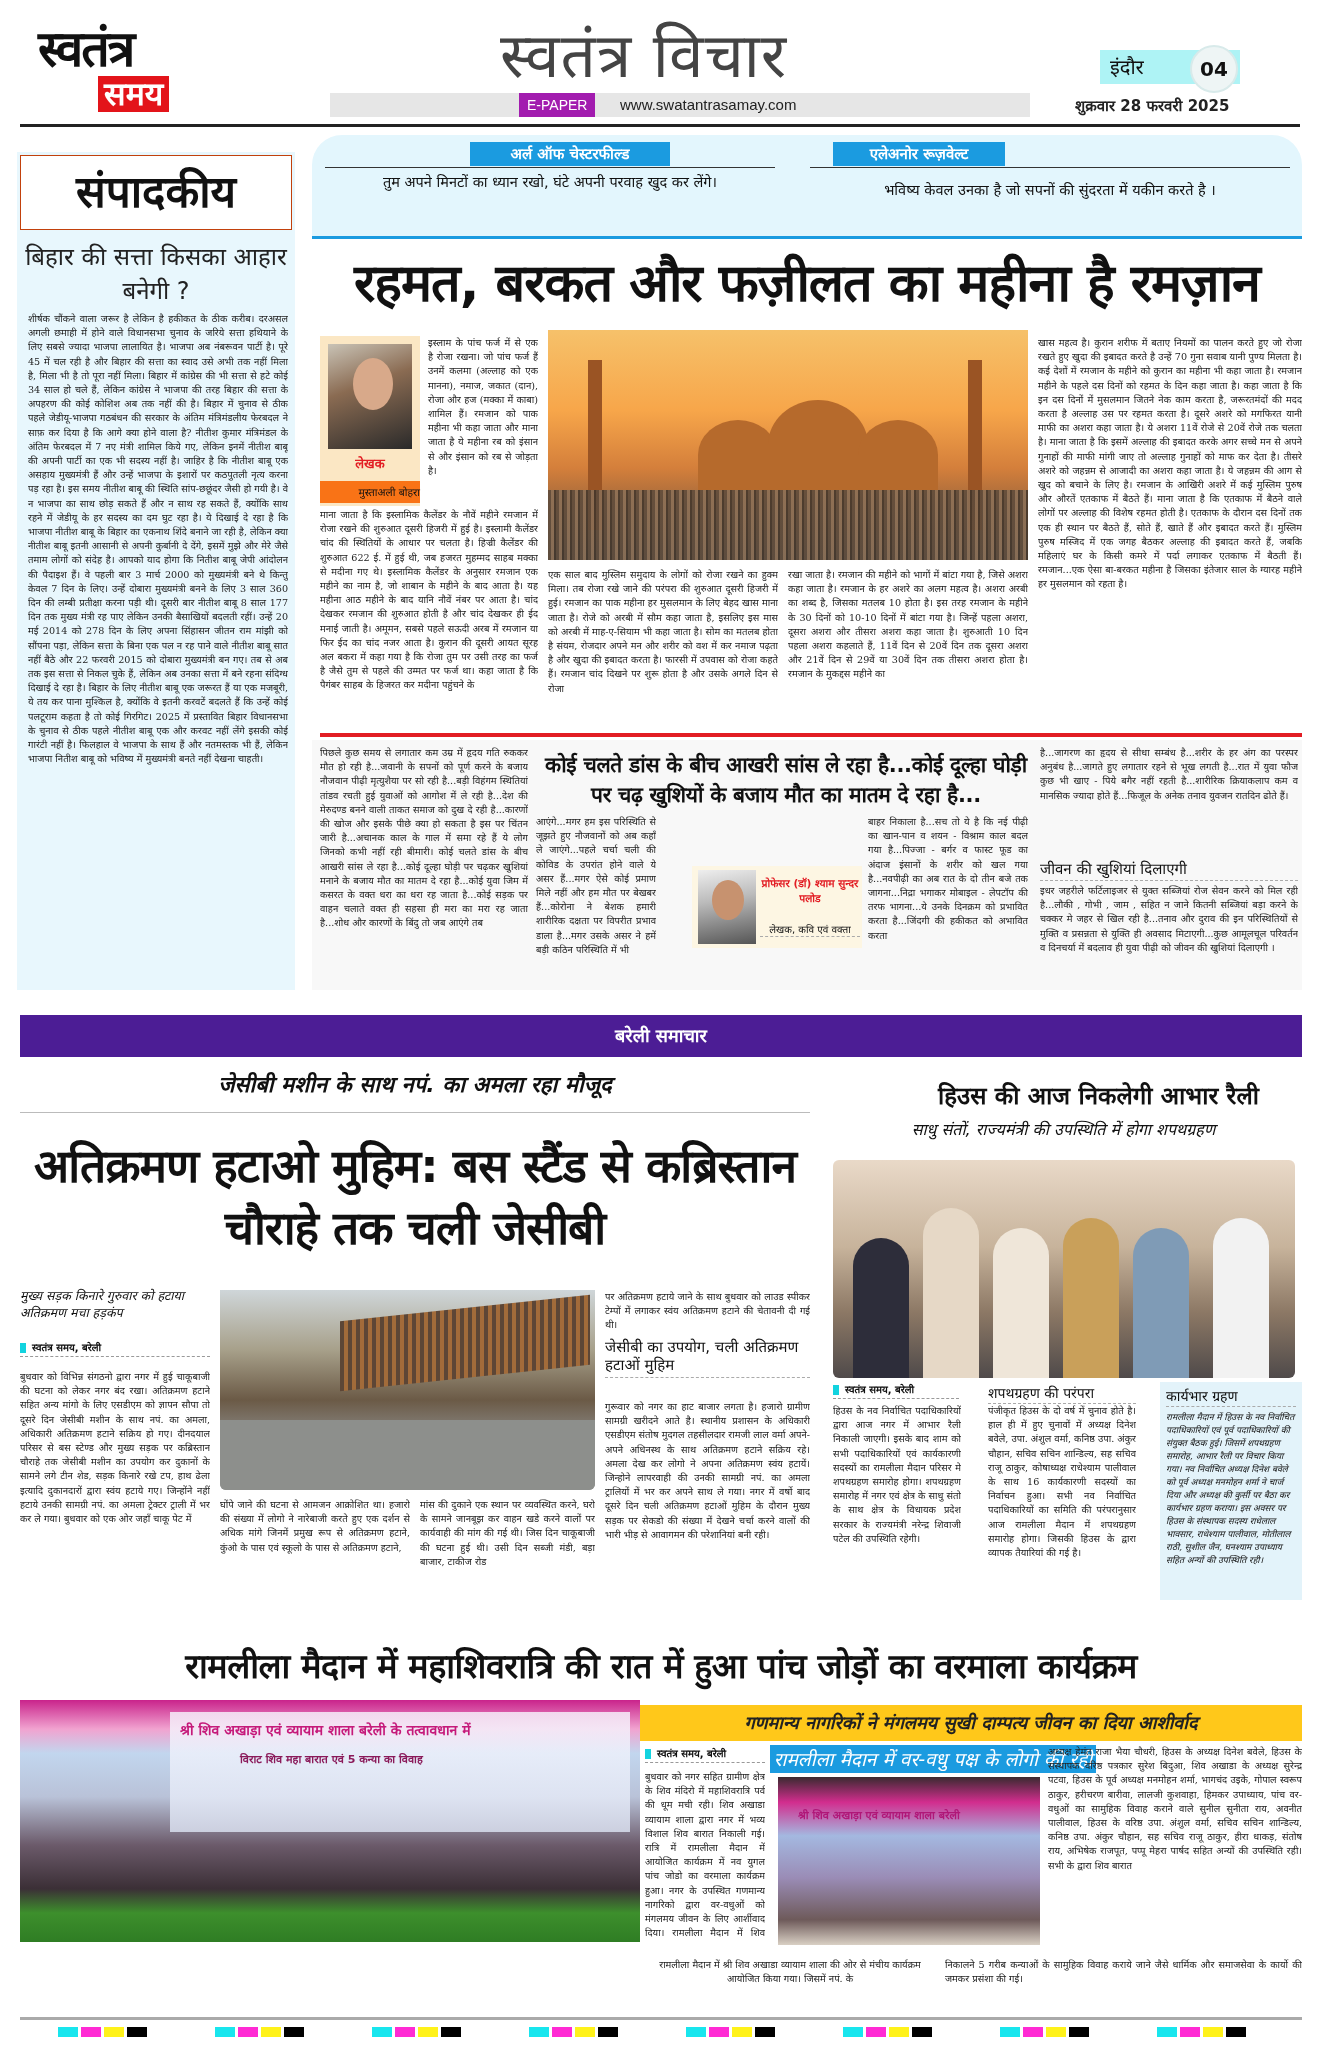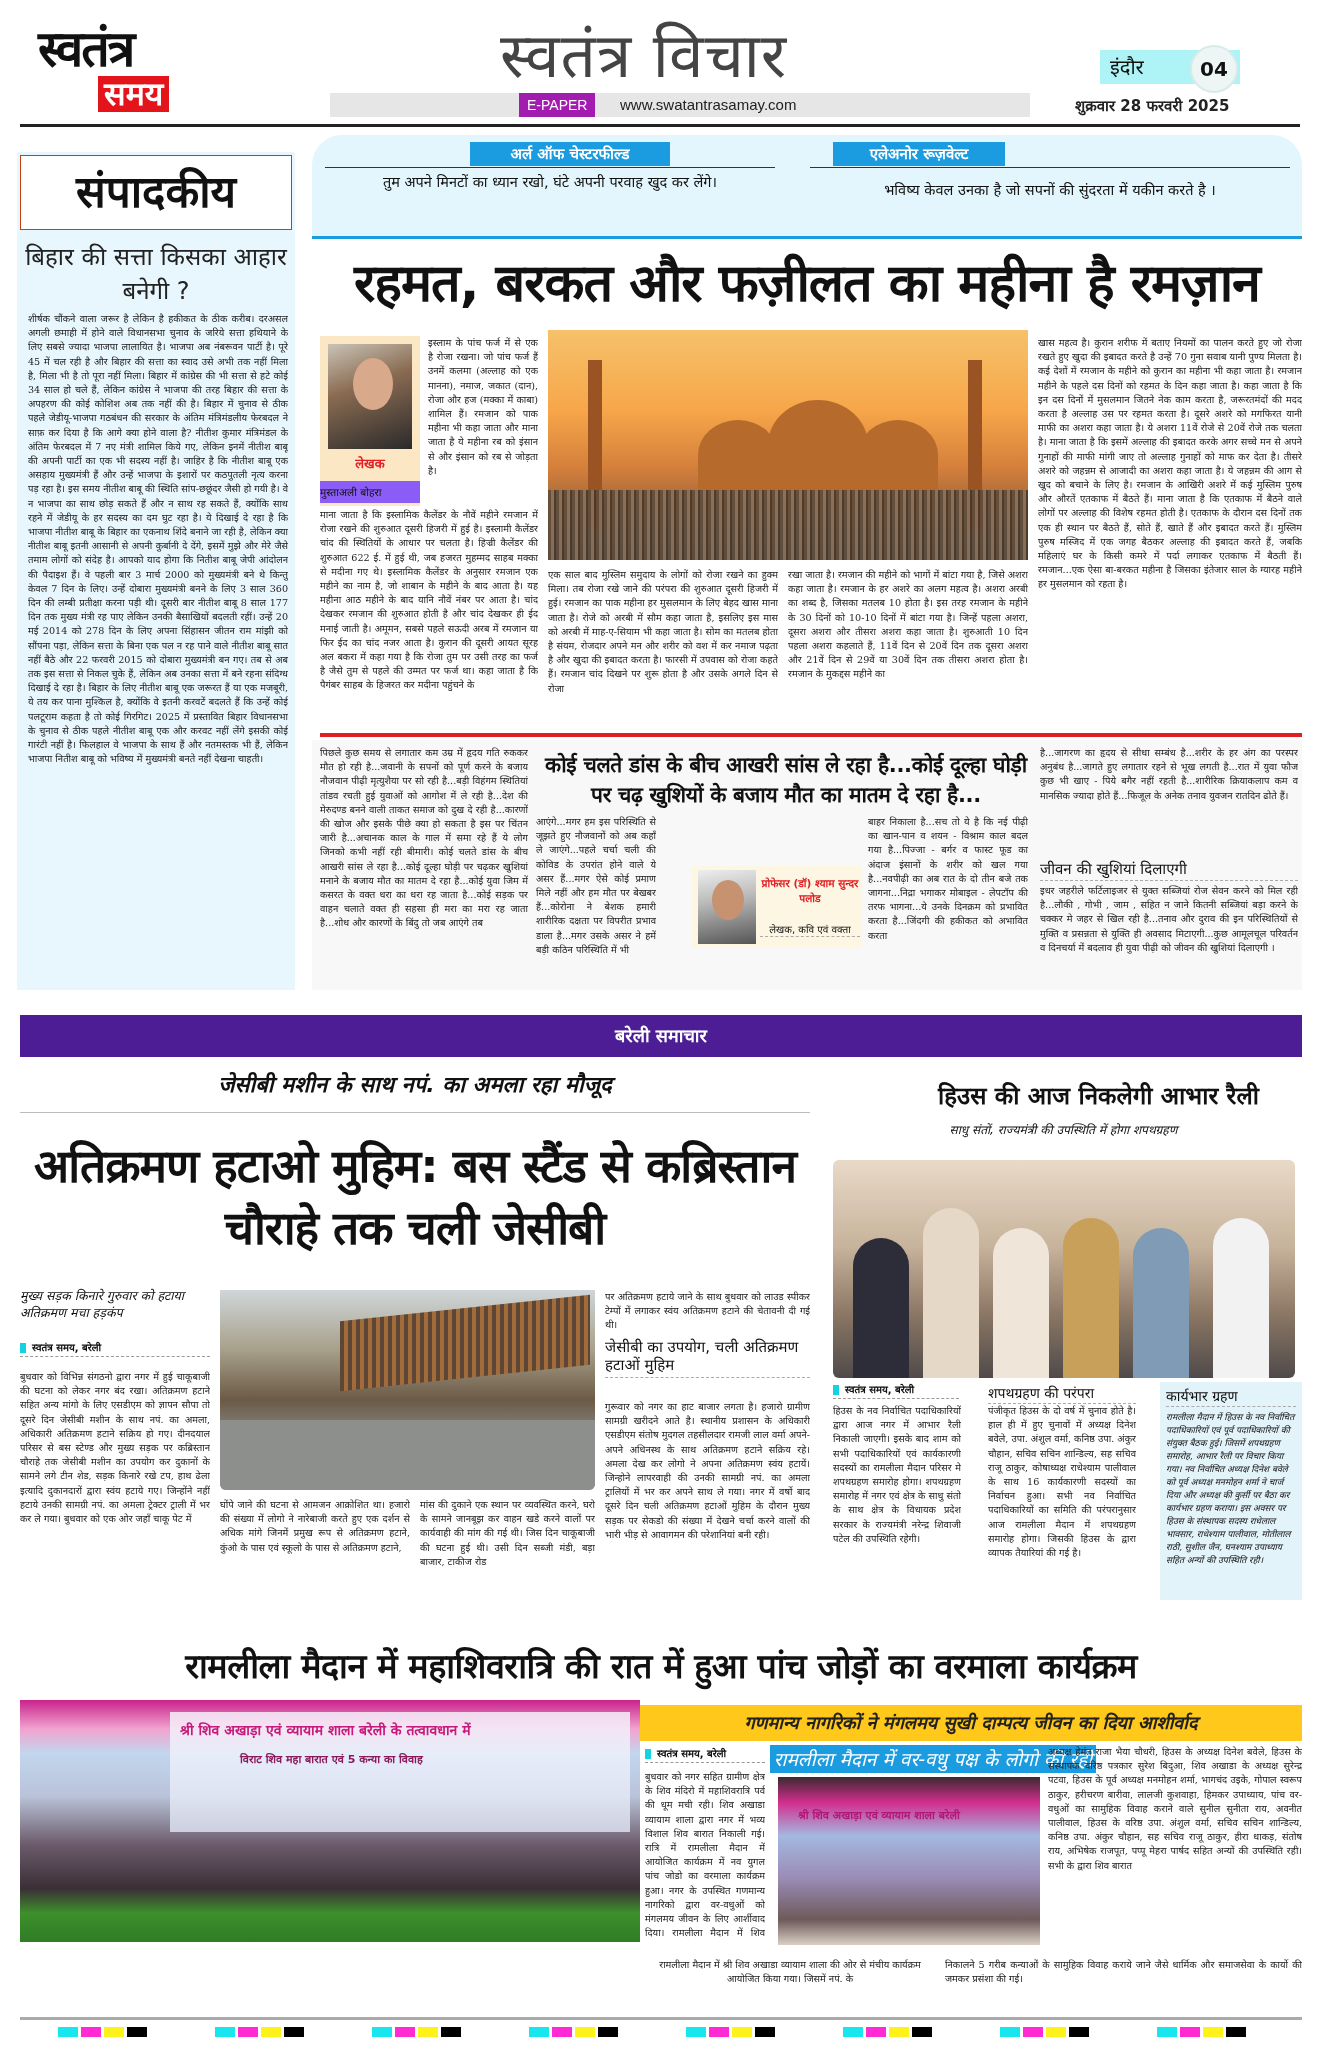--- a/index.html
+++ b/index.html
@@ -35,21 +35,21 @@
   .quote-text { font-size: 14.5px; line-height: 20px; text-align: center; color: #111; }
 
   
   .main-hl { left: 312px; top: 248px; width: 990px; text-align: center; font-weight: bold; font-size: 52px; line-height: 70px; letter-spacing: -1px; }
 
   
   .author1 { left: 320px; top: 336px; width: 100px; height: 170px; background: #fbe7c4; }
   .author1 .photo { position: absolute; left: 8px; top: 8px; width: 84px; height: 105px; background: linear-gradient(160deg,#c9c3b6 0%,#8a6b52 40%,#2a2a2a 100%); }
   .author1 .face { position: absolute; left: 25px; top: 14px; width: 40px; height: 52px; border-radius: 50%; background: #d8a98a; }
   .author1 .role { position: absolute; left: 0; top: 118px; width: 100px; text-align: center; color: #e21d24; font-weight: bold; font-size: 13px; }
-  .author1 .name { position: absolute; left: 0; top: 145px; width: 100px; text-align: left; background: #8b5cf6; font-size: 10.5px; line-height: 22px; }
+  .author1 .name { position: absolute; left: 0; top: 145px; width: 100px; text-align: right; background: #f97316; font-size: 10.5px; line-height: 22px; }
 
   .rz-col1a { left: 428px; top: 336px; width: 110px; height: 170px; }
   .rz-col1b { left: 320px; top: 508px; width: 218px; height: 215px; }
   .rz-photo { left: 548px; top: 330px; width: 480px; height: 230px; background: linear-gradient(180deg,#f6c16a 0%,#f7a64a 35%,#d47f3b 60%,#a46a3c 75%,#6e5a48 100%); overflow: hidden; }
   .mosque-dome { position: absolute; background: #b66a2c; border-radius: 50% 50% 0 0; }
   .minaret { position: absolute; background: #9a5424; }
   .crowd { position: absolute; left: 0; bottom: 0; width: 100%; height: 70px; background: repeating-linear-gradient(90deg,#5a4a3c 0 3px,#8a7058 3px 6px,#3e342b 6px 8px); opacity: .85; }
   .rz-col2 { left: 548px; top: 568px; width: 230px; height: 155px; }
   .rz-col3 { left: 788px; top: 568px; width: 240px; height: 155px; }
   .rz-col4 { left: 1038px; top: 336px; width: 264px; height: 390px; }
@@ -86,21 +86,21 @@
   .enc-photo .build { position: absolute; left: 120px; top: 18px; width: 250px; height: 70px; background: repeating-linear-gradient(90deg,#5d4636 0 4px,#a26b3a 4px 8px); transform: skewY(-6deg); }
   .enc-photo .road { position: absolute; left: 0; bottom: 0; width: 100%; height: 70px; background: #8d8f8c; }
   .enc-col2 { left: 220px; top: 1498px; width: 190px; height: 100px; }
   .enc-col3 { left: 420px; top: 1498px; width: 175px; height: 100px; }
   .enc-col4a { left: 605px; top: 1290px; width: 205px; height: 48px; }
   .enc-sub { left: 605px; top: 1338px; width: 205px; font-size: 15px; line-height: 18px; border-bottom: 1px dashed #aaa; padding-bottom: 3px; }
   .enc-col4b { left: 605px; top: 1400px; width: 205px; height: 198px; }
 
   
   .hs-hl { left: 860px; top: 1078px; width: 477px; text-align: center; font-weight: bold; font-size: 24px; line-height: 36px; }
-  .hs-sub { left: 825px; top: 1118px; width: 477px; text-align: center; font-style: italic; font-size: 12px; line-height: 24px; }
+  .hs-sub { left: 825px; top: 1118px; width: 477px; text-align: center; font-style: italic; font-size: 16px; line-height: 24px; }
   .hs-photo { left: 833px; top: 1160px; width: 462px; height: 218px; background: linear-gradient(180deg,#e9d9c8 0%,#c7b39b 40%,#8c7865 70%,#4f4a4a 100%); border-radius: 6px; overflow: hidden; }
   .hs-photo .p { position: absolute; bottom: 0; width: 56px; border-radius: 28px 28px 0 0; }
   .hs-by { left: 833px; top: 1382px; width: 126px; }
   .hs-col1 { left: 833px; top: 1404px; width: 128px; height: 196px; }
   .hs-sub2 { left: 988px; top: 1383px; width: 148px; font-size: 14px; line-height: 20px; border-bottom: 1px dashed #aaa; }
   .hs-col2 { left: 988px; top: 1404px; width: 148px; height: 196px; }
   .hs-box { left: 1160px; top: 1382px; width: 142px; height: 218px; background: #e3f3fa; padding: 4px 6px; }
   .hs-box .t { font-size: 14px; line-height: 20px; border-bottom: 1px dashed #aaa; }
   .hs-box .b { font-family: "DejaVu Serif", serif; font-style: italic; font-size: 8.8px; line-height: 13px; margin-top: 4px; overflow: hidden; height: 184px; }
 

